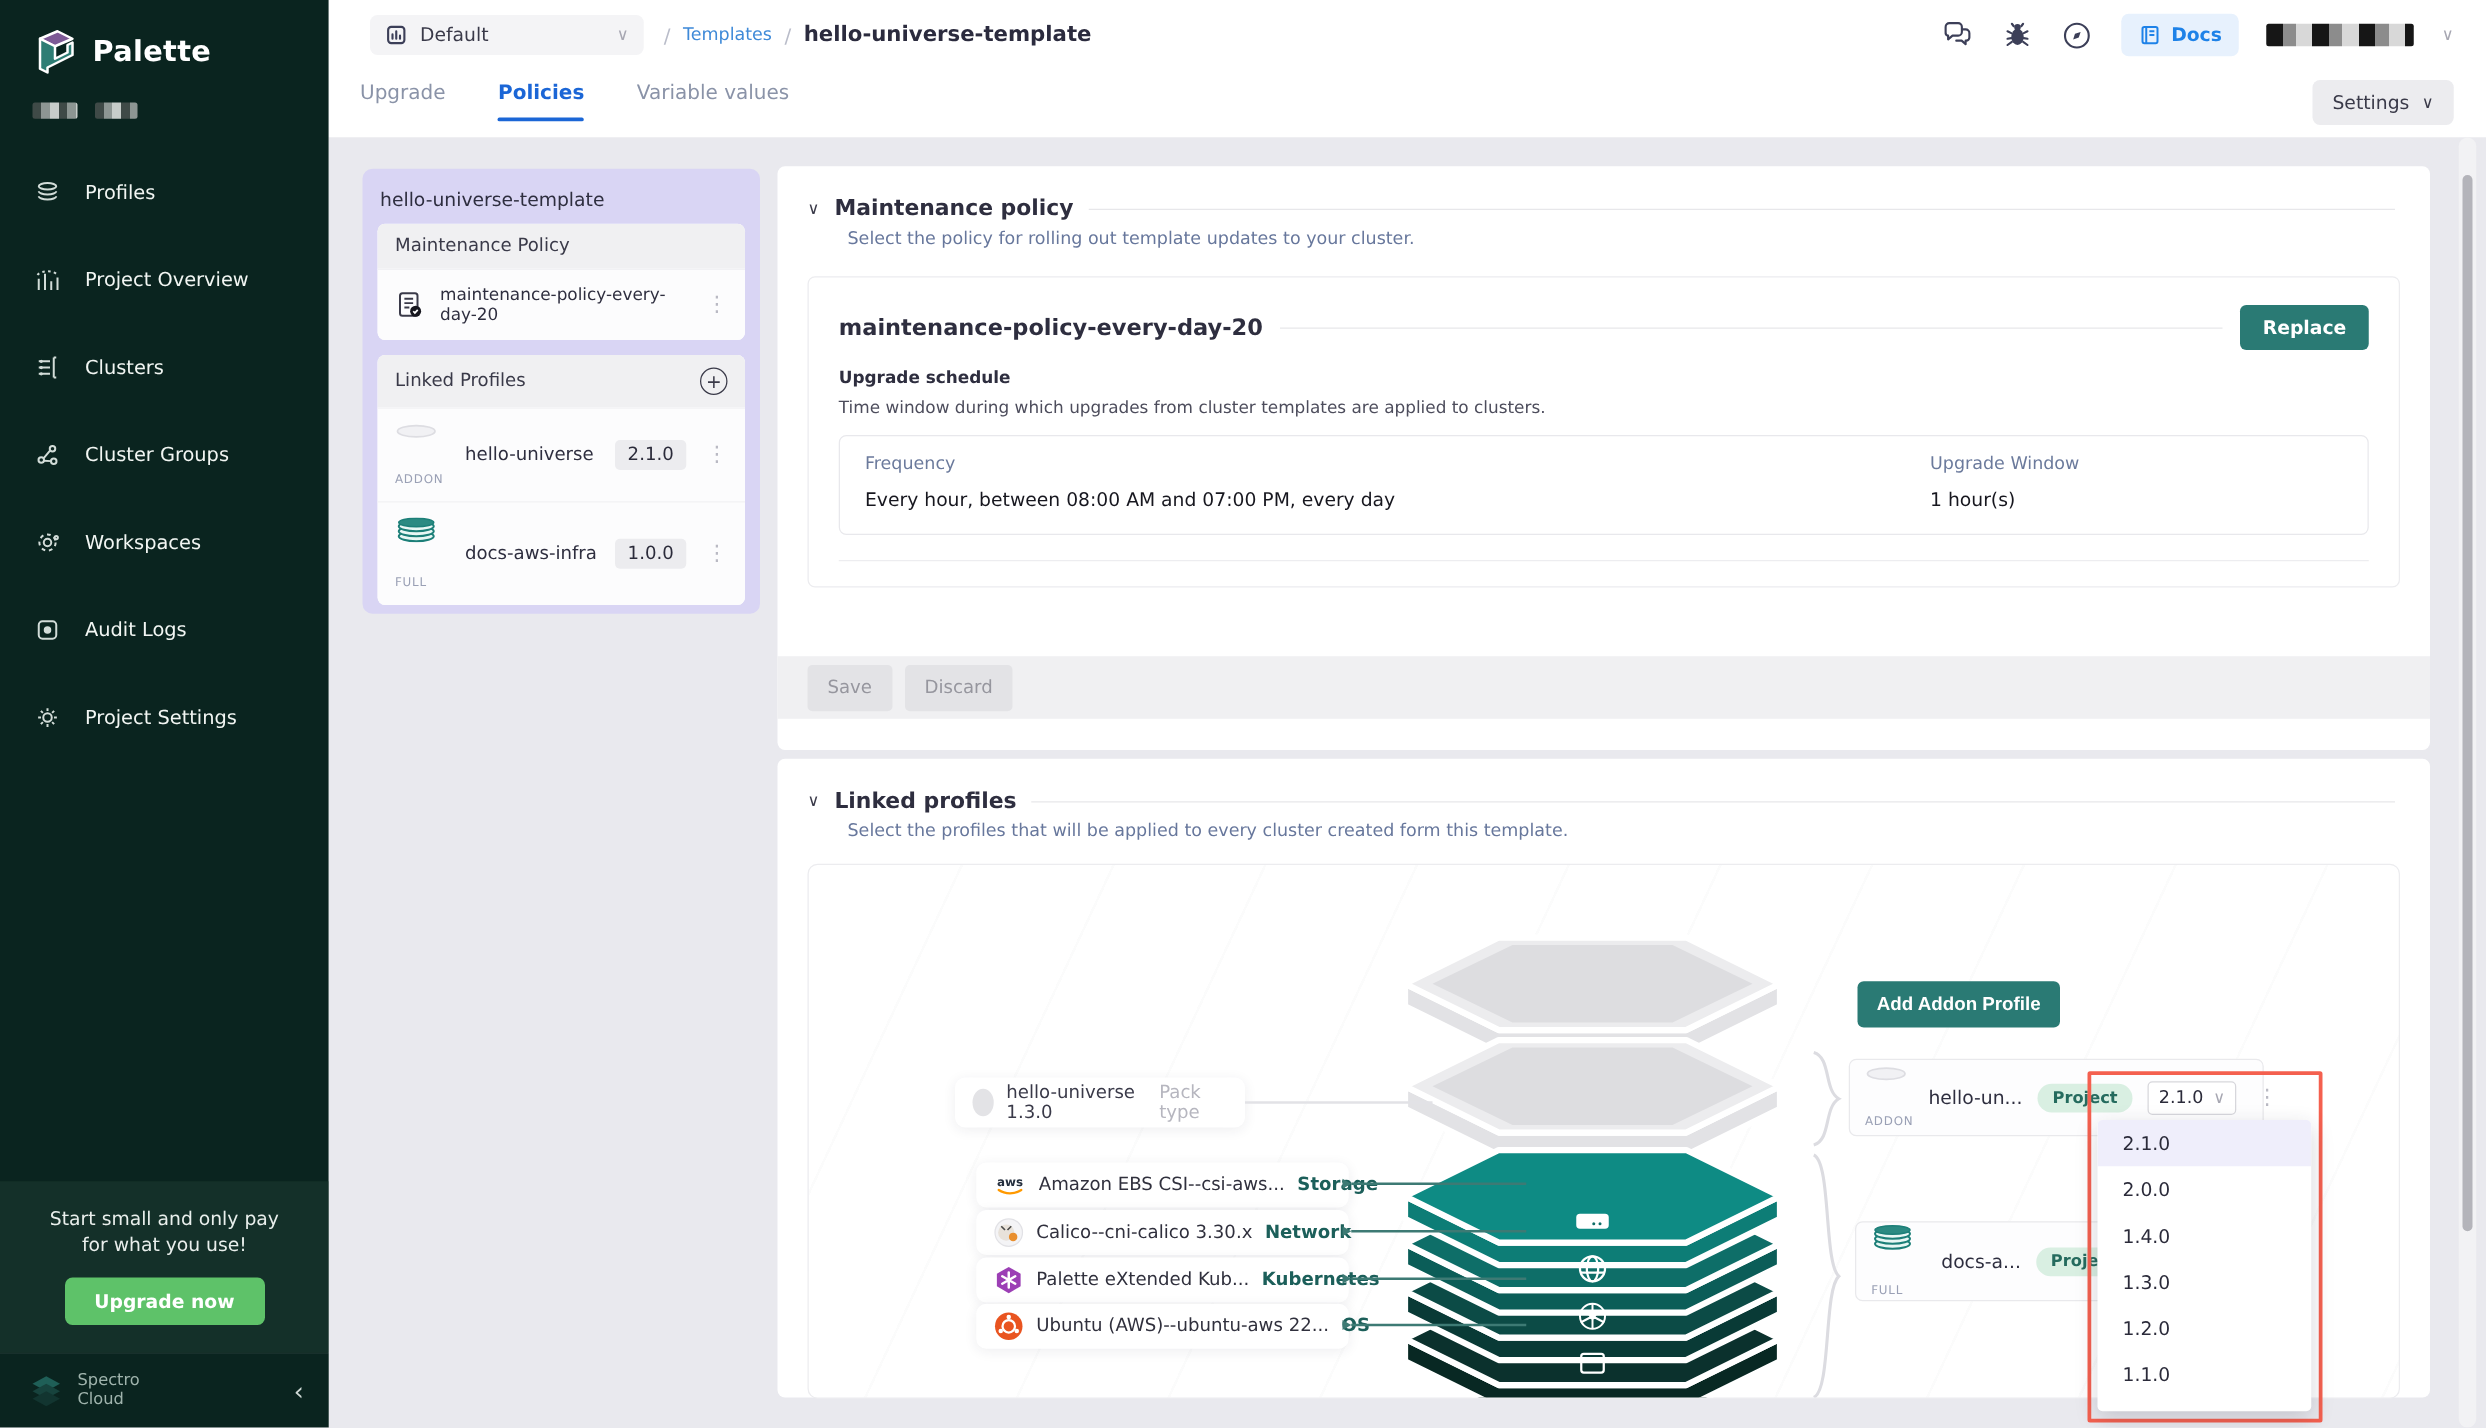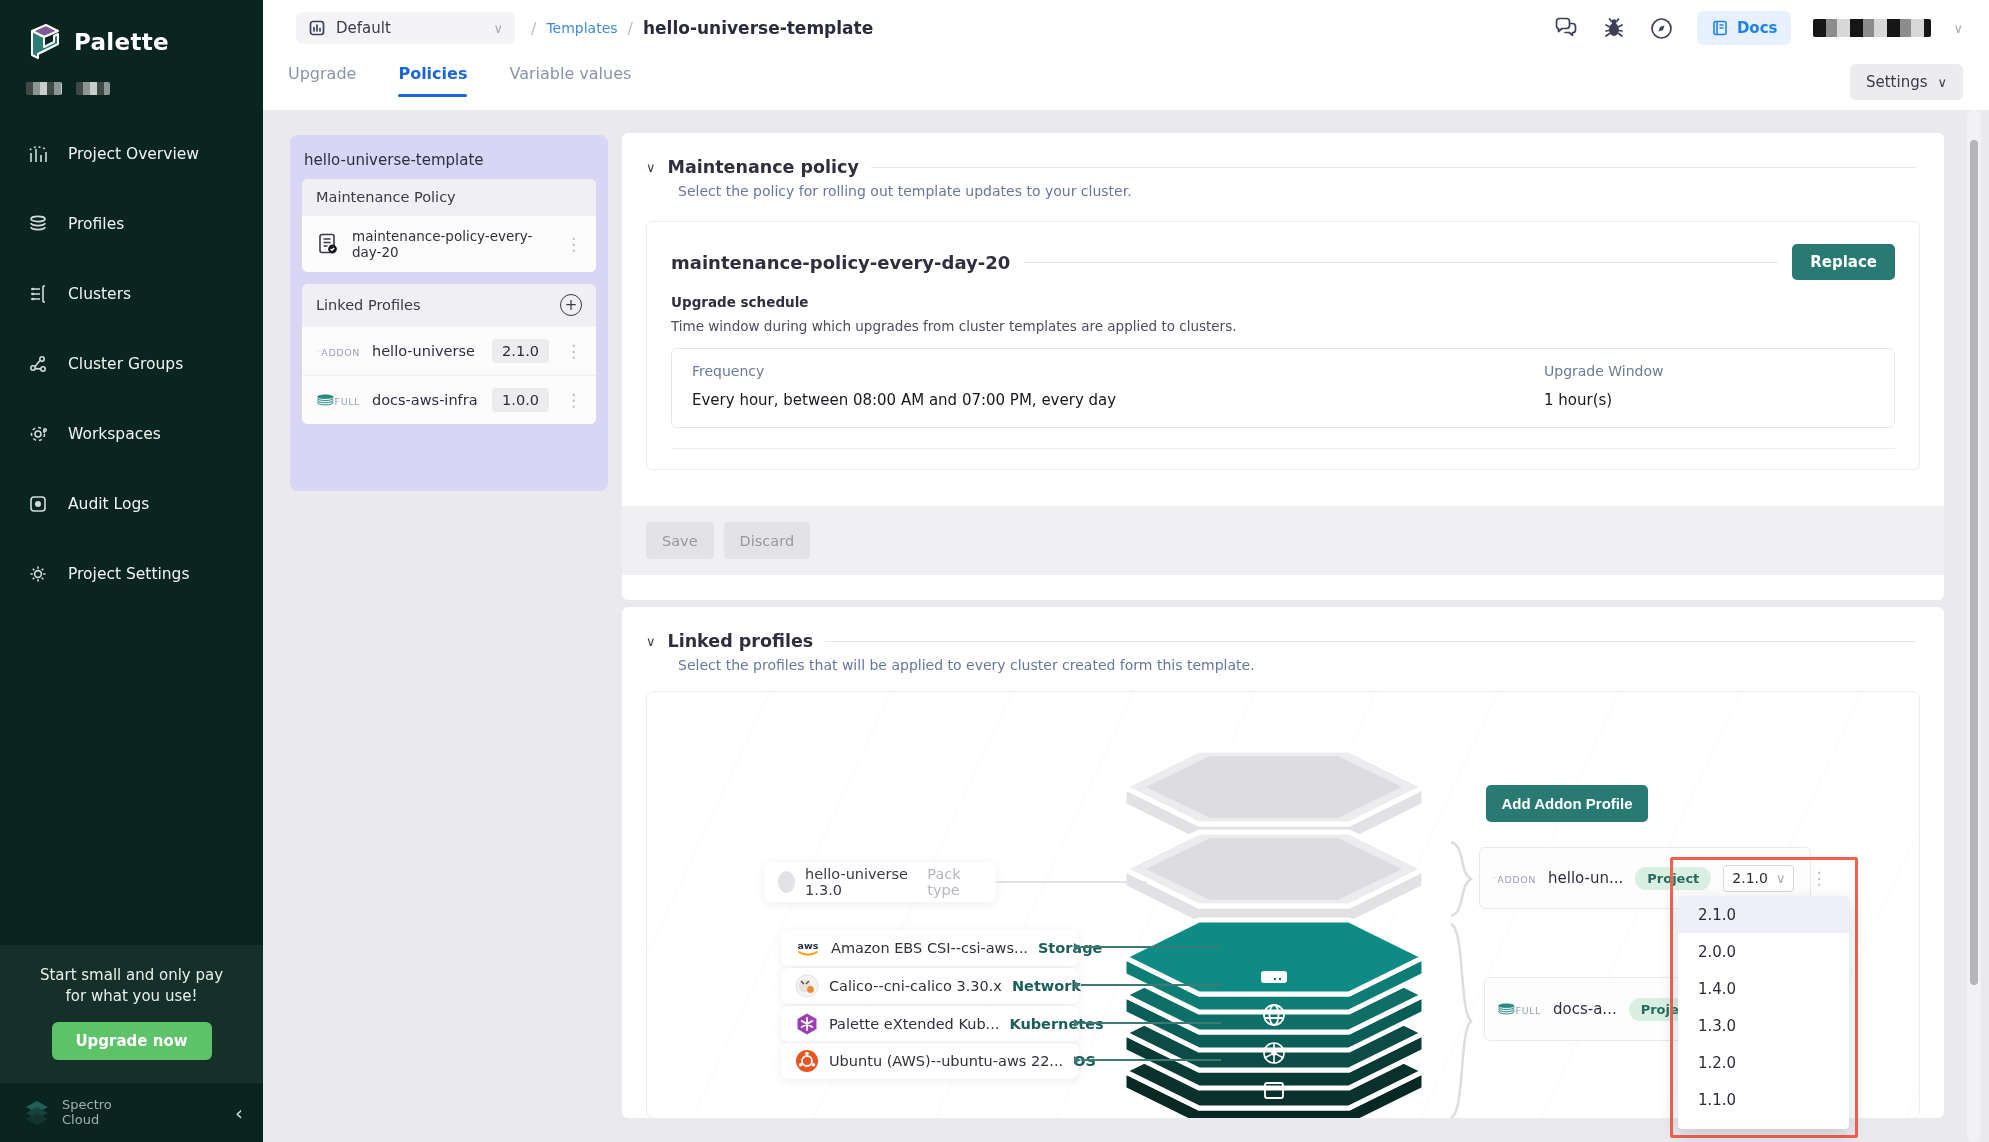--- a/index.html
+++ b/index.html
@@ -54,21 +54,21 @@
   
   .lpanel { position:absolute; left:27px; top:25px; width:318px; height:356px; background:#d9d5f4; border-radius:8px; padding:10px 12px; }
   .lpanel-title { font-size:15px; color:#2e2e3f; padding:6px 2px 10px; }
   .lcard { background:#fff; border-radius:6px; overflow:hidden; margin-bottom:12px; }
   .lcard-head { background:#f0f0f2; padding:10px 14px; font-size:14.5px; color:#3a3a49; display:flex; align-items:center; }
   .plus-circle { margin-left:auto; width:22px; height:22px; border:1.6px solid #3a3a49; border-radius:50%; display:flex; align-items:center; justify-content:center; font-size:15px; color:#3a3a49; cursor:pointer; line-height:1; }
   .lrow { display:flex; align-items:center; gap:12px; padding:12px 10px 12px 14px; background:#fcfcfd; border-top:1px solid #f1f1f4; }
   .lrow .name { font-size:14.5px; color:#2e2e3f; flex:1 1 auto; }
   .kebab { color:#b9b9c3; font-size:17px; cursor:pointer; padding:0 4px; }
   .ver-chip { background:#ececef; border-radius:4px; padding:4px 10px; font-size:14.5px; color:#2b2b3a; }
-  .ptype { display:flex; flex-direction:row; align-items:center; width:44px; }
+  .ptype { display:flex; flex-direction:column; width:44px;gap:24px; }
   .ptype .t { font-size:9.5px; letter-spacing:.6px; color:#9aa0b5; margin-top:3px; }
 
   
   .section { position:absolute; left:359px; width:1322px; background:#fff; border-radius:6px; }
   .sec1 { top:23px; height:467px; }
   .sec2 { top:497px; height:511px; }
   .sec-head { display:flex; align-items:center; gap:12px; padding:24px 28px 0 24px; }
   .sec-title { font-size:17.5px; font-weight:600; color:#2e2e3f; white-space:nowrap; }
   .sec-line { flex:1 1 auto; height:1px; background:#e7e7ea; }
   .sec-sub { padding:6px 24px 0 56px; font-size:14px; color:#67779c; }
@@ -81,21 +81,21 @@
   .replace-btn { background:#2a7a74; color:#fff; border:none; border-radius:5px; height:36px; padding:0 18px; font-size:15px; font-weight:600; cursor:pointer; font-family:inherit; }
   .sched-label { margin-top:14px; font-size:13.5px; font-weight:700; color:#2e2e3f; }
   .sched-desc { margin-top:8px; font-size:13.5px; color:#4d4d5c; }
   .sched-row { margin-top:14px; border:1px solid #e8e8ec; border-radius:6px; display:flex; padding:14px 20px 18px; }
   .sr-name { width:230px; display:flex; align-items:center; font-size:15px; color:#5b6b92; }
   .sr-col .h { font-size:14px; color:#6b7a9c; }
   .sr-col .v { margin-top:12px; font-size:15px; color:#17171f; }
   .sr-freq { flex:1 1 auto; }
   .sr-win { width:330px; }
   .pc-hr { margin-top:20px; height:1px; background:#ededf0; }
-  .footer-strip { position:absolute; left:0; right:0; bottom:25px; height:69px; background:#f0f0f2; display:flex; align-items:center; gap:10px; padding-left:24px; }
+  .footer-strip { position:absolute; left:0; right:0; bottom:25px; height:50px; background:#f0f0f2; display:flex; align-items:center; gap:10px; padding-left:24px; }
   .btn-gray { height:37px; border:none; border-radius:4px; background:#e3e3e6; color:#96969e; font-size:14.5px; padding:0 16px; cursor:pointer; font-family:inherit; }
 
   
   .diagram { position:relative; margin:18px 24px 0; height:428px; border:1px solid #ececef; border-radius:8px; background:#fff;
              background-image:repeating-linear-gradient(115deg, rgba(20,40,40,.015) 0 2px, transparent 2px 110px); overflow:hidden; }
   .pill { position:absolute; background:#fff; border-radius:8px; box-shadow:0 2px 10px rgba(40,40,60,.08); display:flex; align-items:center; gap:10px; padding:0 14px; }
   .type-pill { left:117px; top:170px; width:232px; height:40px; }
   .type-pill .dot { width:22px; height:22px; border-radius:50%; background:#e3e3e6; }
   .type-pill .nm { font-size:14.5px; color:#3a3a49; }
   .type-pill .pt { margin-left:auto; font-size:14.5px; color:#b6b6bf; }
@@ -143,34 +143,34 @@
     </div>
     <div class="mosaic-row">
       <span class="mosaic" style="width:36px"></span>
       <span class="mosaic" style="width:34px"></span>
     </div>
 
     <nav class="nav">
       <div class="nav-item">
         <span class="nav-icon">
           <svg width="22" height="22" viewBox="0 0 22 22">
+              <ellipse cx="11" cy="6" rx="7" ry="2.6"></ellipse>
+              <path d="M4 10c0 1.4 3.1 2.6 7 2.6s7-1.2 7-2.6 M4 14c0 1.4 3.1 2.6 7 2.6s7-1.2 7-2.6"></path>
+            </svg>
+        </span>
+        <span class="nav-label">Profiles</span>
+      </div>
+      <div class="nav-item">
+        <span class="nav-icon">
+          <svg width="22" height="22" viewBox="0 0 22 22">
               <path d="M4 19V10 M9 19V6 M14 19v-7 M19 19V9"></path>
               <path d="M3 7c3-4 13-4 16 0" stroke-dasharray="2 2.6"></path>
             </svg>
         </span>
         <span class="nav-label">Project Overview</span>
-      </div>
-      <div class="nav-item">
-        <span class="nav-icon">
-          <svg width="22" height="22" viewBox="0 0 22 22">
-              <ellipse cx="11" cy="6" rx="7" ry="2.6"></ellipse>
-              <path d="M4 10c0 1.4 3.1 2.6 7 2.6s7-1.2 7-2.6 M4 14c0 1.4 3.1 2.6 7 2.6s7-1.2 7-2.6"></path>
-            </svg>
-        </span>
-        <span class="nav-label">Profiles</span>
       </div>
       <div class="nav-item">
         <span class="nav-icon">
           <svg width="22" height="22" viewBox="0 0 22 22">
               <path d="M4 6h9 M4 11h9 M4 16h9 M16 3v16 M16 3h2 M16 19h2"></path>
               <circle cx="6" cy="6" r="0.5"></circle>
               <circle cx="6" cy="11" r="0.5"></circle>
               <circle cx="6" cy="16" r="0.5"></circle>
             </svg>
         </span>

